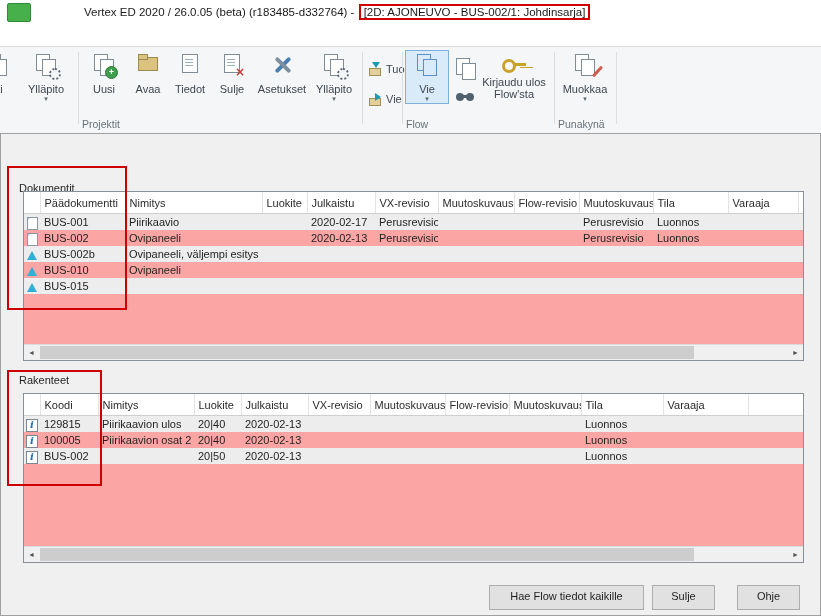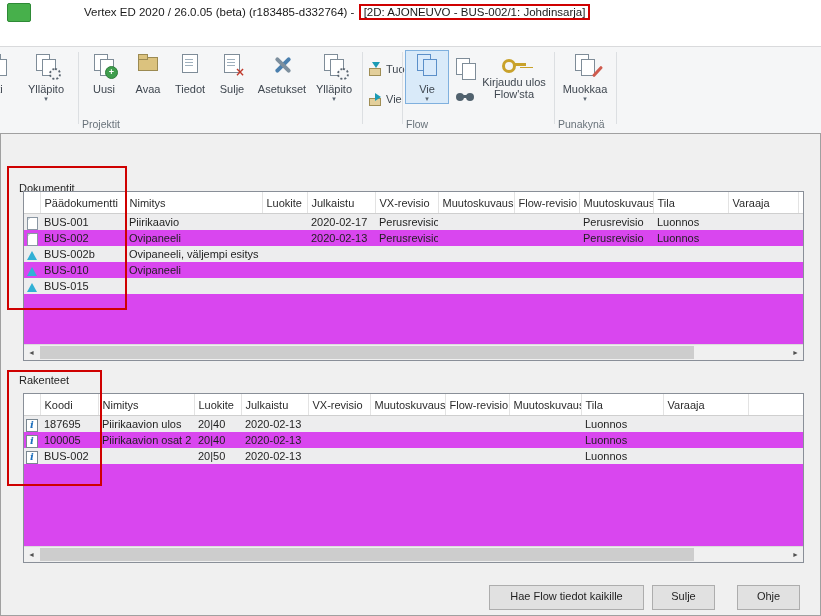--- a/index.html
+++ b/index.html
@@ -69,21 +69,21 @@
 
   
   .dialog{position:absolute;left:0;top:133px;width:819px;height:481px;background:#f0f0f0;border:1px solid #a0a0a0;}
   .dlg-titlebar{position:absolute;left:0;top:0;width:100%;height:26px;display:flex;align-items:center;background:#f0f0f0;}
   .dlg-ic{width:14px;height:12px;border:1px solid #5b8fc9;background:#fff;position:relative;margin:0 7px 0 9px;flex:0 0 14px;}
   .dlg-ic::before{content:"";position:absolute;left:0;top:0;right:0;height:3px;background:#9ec6ea;}
   .dlg-title{font-size:12px;color:#262626;}
   .wbtns{margin-left:auto;display:flex;height:26px;}
   .wbtn{width:44px;text-align:center;line-height:26px;font-size:13px;color:#444;cursor:default;}
   .seclabel{position:absolute;left:18px;font-size:11px;color:#1f1f1f;}
-  .tablewrap{position:absolute;left:22px;width:779px;height:168px;background:#d946ef;border:1px solid #898f98;overflow:hidden;}
+  .tablewrap{position:absolute;left:22px;width:779px;height:168px;background:#fca5a5;border:1px solid #898f98;overflow:hidden;}
   table.grid{border-collapse:collapse;table-layout:fixed;width:1000px;}
   table.grid th{font-weight:normal;text-align:left;padding:2px 4px;height:17px;white-space:nowrap;overflow:hidden;
     background:#fff;border-right:1px solid #e3e3e3;border-bottom:1px solid #cfcfcf;color:#2b2b2b;}
   table.grid td{padding:0 4px;height:16px;line-height:16px;white-space:nowrap;overflow:hidden;font-size:11px;}
   table.grid tr.shade td{background:#ededee;}
   table.grid .icon-col{text-align:center;padding:0;}
   .ri{display:inline-block;vertical-align:middle;}
   .ri-document{width:9px;height:11px;background:#fff;border:1px solid #8b97a3;
     background:linear-gradient(135deg,#cfd8e0 2px,#fff 2px);}
   .ri-model{width:0;height:0;border-left:5px solid transparent;border-right:5px solid transparent;border-bottom:9px solid #31b0d5;}
@@ -381,21 +381,21 @@
               <th class="">Flow-revisio</th>
               <th class="">Muutoskuvaus</th>
               <th class="">Tila</th>
               <th class="">Varaaja</th>
               <th class="filler"></th>
             </tr>
           </thead>
         <tbody>
             <tr class="shade">
               <td class="icon-col"><span class="ri ri-info"></span></td>
-              <td>187695</td>
+              <td>129815</td>
               <td>Piirikaavion ulos</td>
               <td>20|40</td>
               <td>2020-02-13</td>
               <td></td>
               <td></td>
               <td></td>
               <td></td>
               <td>Luonnos</td>
               <td></td>
               <td class="filler"></td>

